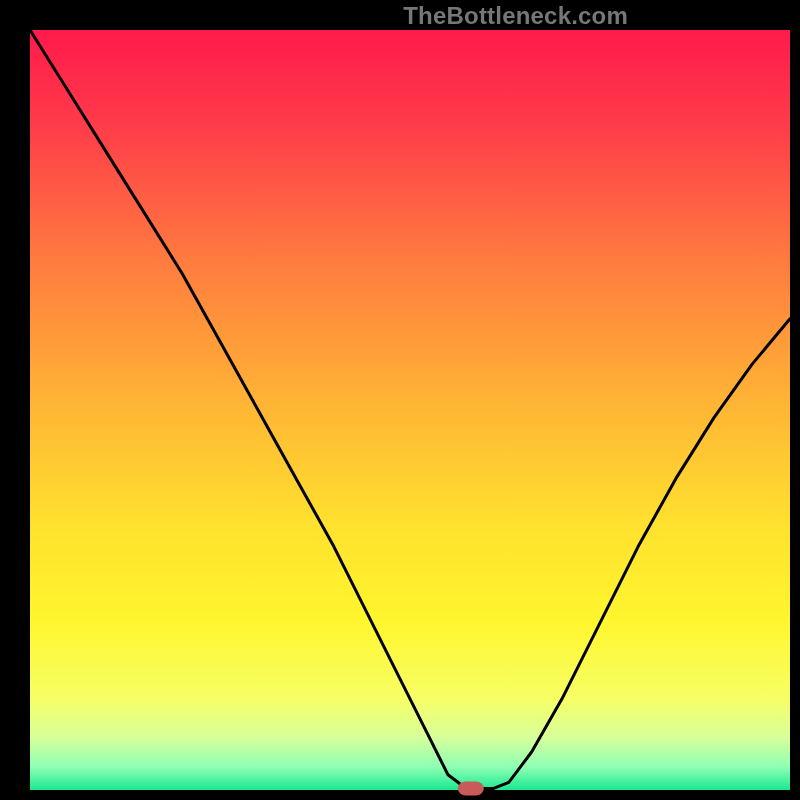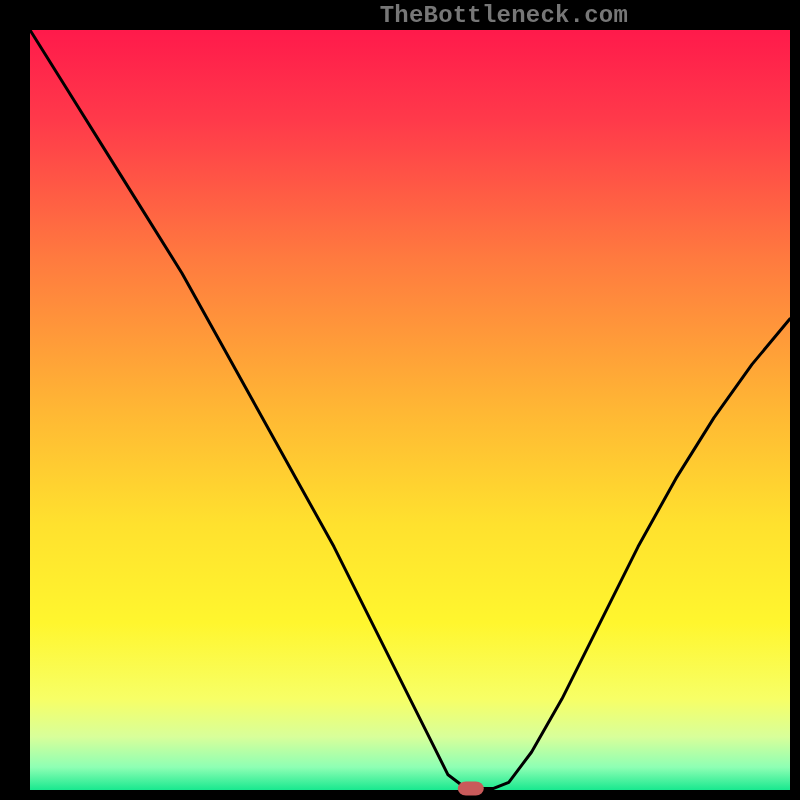--- a/index.html
+++ b/index.html
@@ -8,21 +8,20 @@
     width: 800px;
     height: 800px;
     background: #000;
     font-family: Arial, Helvetica, sans-serif;
     overflow: hidden;
   }
   .canvas-wrap {
     position: relative;
     width: 636px;
     height: 800px;
-    font-family: Liberation Mono, monospace;
   }
   .watermark {
     position: absolute;
     top: 2px;
     right: 8px;
     font-size: 24px;
     font-weight: 600;
     color: #777;
     letter-spacing: 0.2px;
     user-select: none;

